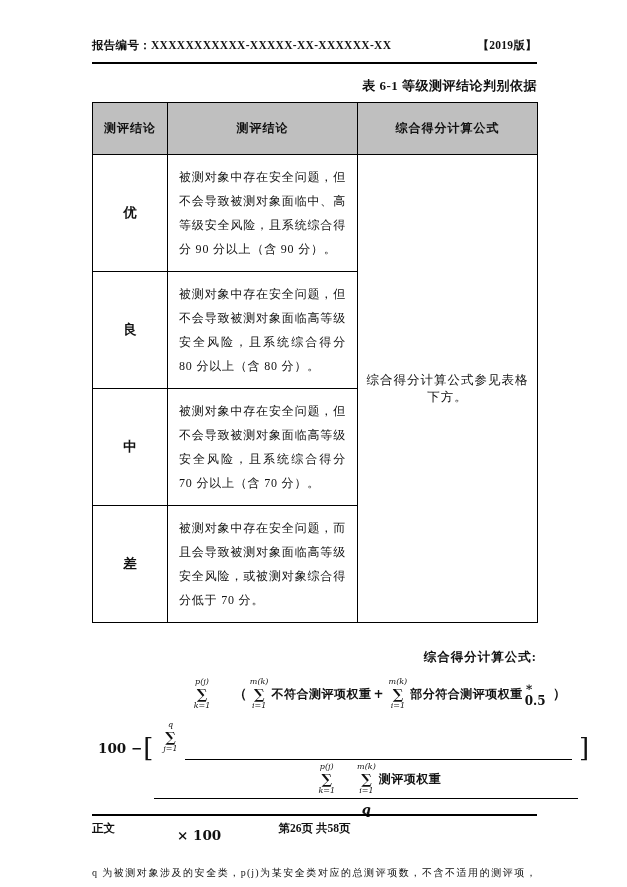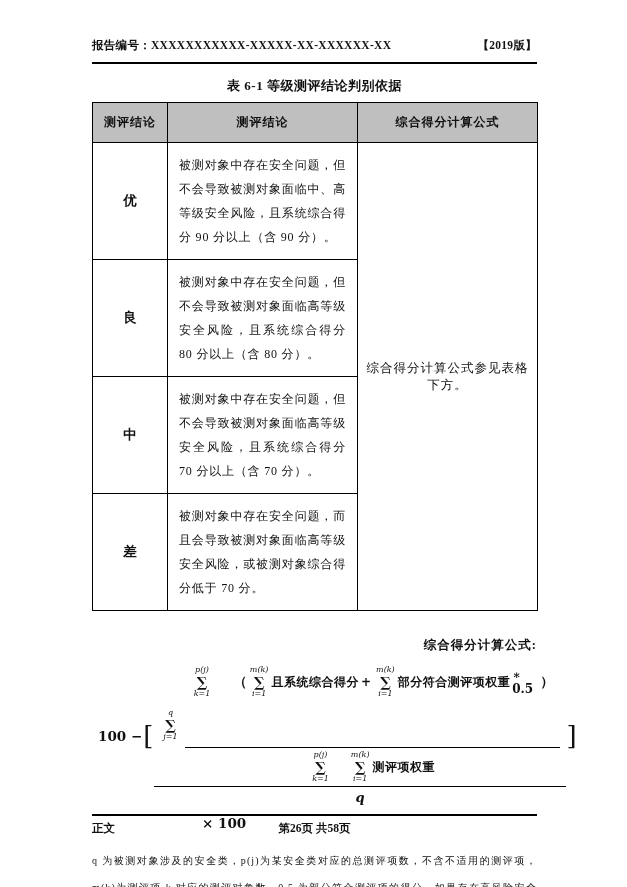--- a/index.html
+++ b/index.html
@@ -7,27 +7,27 @@
   body { font-family:"Liberation Serif","DejaVu Serif",serif; color:#111; }
   .page { position:relative; width:627px; height:887px; background:#fff; overflow:hidden; }
   .content { position:relative; margin-left:92px; width:445px; }
 
   
   .doc-header { padding-top:38px; display:flex; justify-content:space-between; align-items:center;
                 font-weight:bold; font-size:11.5px; letter-spacing:.3px;gap:24px; }
   .header-rule { margin-top:9px; height:2px; background:#000; }
 
   
-  .tbl-title { margin-top:13px; text-align:center; font-weight:bold; font-size:13px; letter-spacing:.5px; }
+  .tbl-title { margin-top:13px; text-align:right; font-weight:bold; font-size:13px; letter-spacing:.5px; }
 
   
   table { border-collapse:collapse; width:100%; table-layout:fixed; }
   td,th { border:1px solid #000; font-size:12px; vertical-align:middle; }
   .t1 { margin-top:7px; }
-  .t1 th { background:#bfbfbf; font-weight:bold; height:40px; text-align:center; letter-spacing:1px; }
+  .t1 th { background:#bfbfbf; font-weight:bold; height:52px; text-align:center; letter-spacing:1px; }
   .t1 .col-grade { width:75px; }
   .t1 .col-criteria { width:190px; }
   .t1 .col-formula { width:180px; }
   .t1 .grade-cell { text-align:center; font-weight:bold; font-size:13.5px; }
   .t1 .criteria-cell { padding:10px 11px; text-align:justify; line-height:24px; letter-spacing:.8px; }
   .t1 .merged-cell { text-align:center; font-size:12.5px; letter-spacing:1px; padding:12px 6px; }
   .row-you  td { height:70px; }
   .row-liang td { height:73px; }
   .row-zhong td { height:72px; }
   .row-cha  td { height:77px; }
@@ -44,21 +44,21 @@
   .bigop { display:inline-flex; flex-direction:column; align-items:center; line-height:1;
            font-family:"DejaVu Serif",serif; margin:0 3px; }
   .bigop .lim { font-size:8px; font-style:italic; letter-spacing:0; }
   .bigop .sym { font-size:14px; font-weight:bold; margin:1px 0; }
   .m-cn { font-weight:bold; letter-spacing:.5px; white-space:nowrap; }
   .m-op { font-weight:bold; font-family:"DejaVu Serif",serif; padding:0 2px; }
   .m-paren { font-weight:bold; font-size:13px; }
   .gap-lg { display:inline-block; width:26px; }
   .gap-md { display:inline-block; width:16px; }
   .outer-den-q { font-weight:bold; font-style:italic; font-family:"DejaVu Serif",serif; font-size:13px; }
-  .times100 { margin-top:10px; margin-left:110px; font-weight:bold; font-size:13.5px; font-family:"DejaVu Serif",serif; }
+  .times100 { margin-top:10px; margin-left:85px; font-weight:bold; font-size:13.5px; font-family:"DejaVu Serif",serif; }
 
   
   .explain { margin-top:16px; font-size:10px; line-height:27px; text-align:justify; letter-spacing:1.1px; }
 
   
   .doc-footer { position:absolute; left:92px; width:445px; top:814px; }
   .footer-rule { height:1.5px; background:#000; }
   .footer-row { position:relative; margin-top:5px; font-weight:bold; font-size:11.5px; }
   .footer-left { position:absolute; left:0; top:0; }
   .footer-center { text-align:center; }
@@ -128,21 +128,21 @@
                 <span class="sym">∑</span>
                 <span class="lim">k=1</span>
               </span>
               <span class="gap-lg"></span>
               <span class="m-paren">（</span>
               <span class="bigop">
                 <span class="lim">m(k)</span>
                 <span class="sym">∑</span>
                 <span class="lim">i=1</span>
               </span>
-              <span class="m-cn">且系统综合得分</span>
+              <span class="m-cn">不符合测评项权重</span>
               <span class="m-op">+</span>
               <span class="bigop">
                 <span class="lim">m(k)</span>
                 <span class="sym">∑</span>
                 <span class="lim">i=1</span>
               </span>
               <span class="m-cn">部分符合测评项权重</span>
               <span class="m-op">∗ 0.5</span>
               <span class="m-paren">）</span>
             </span>

